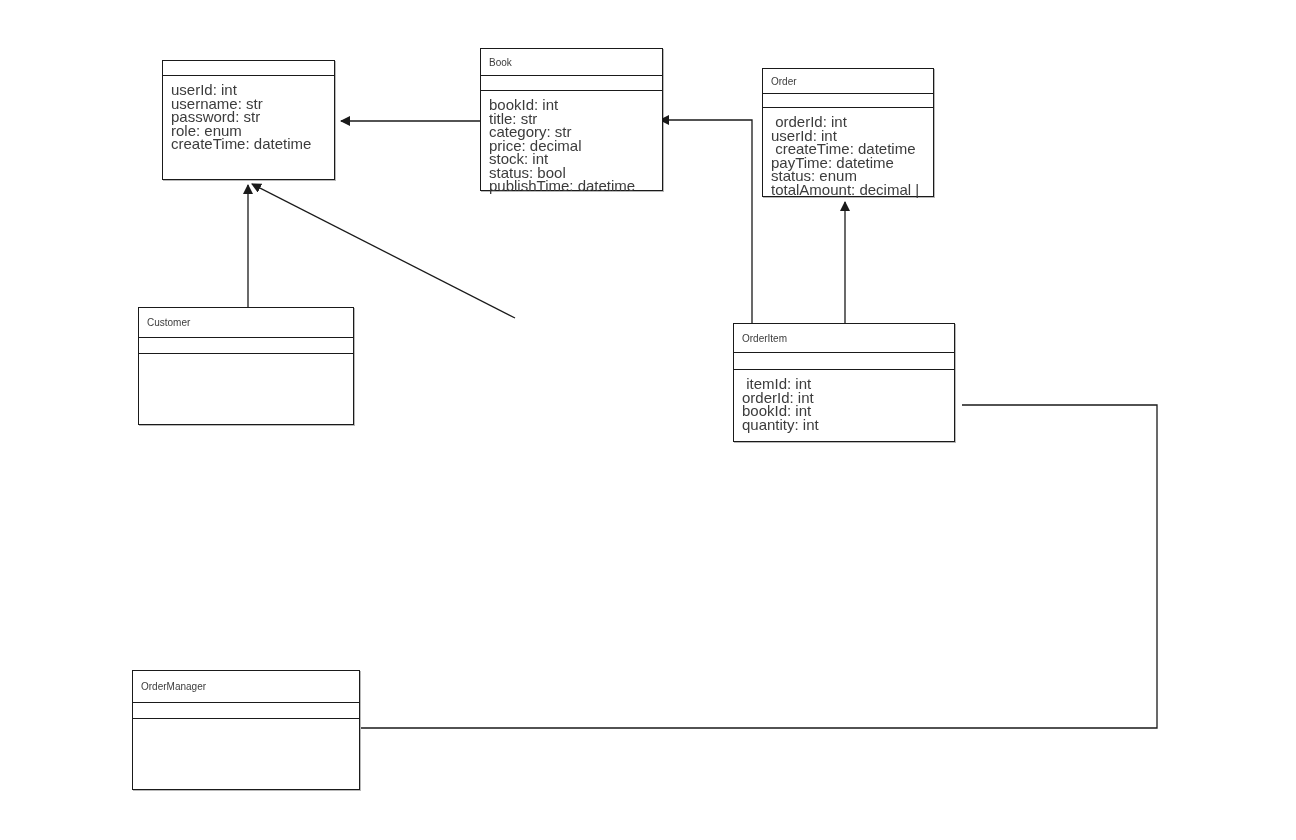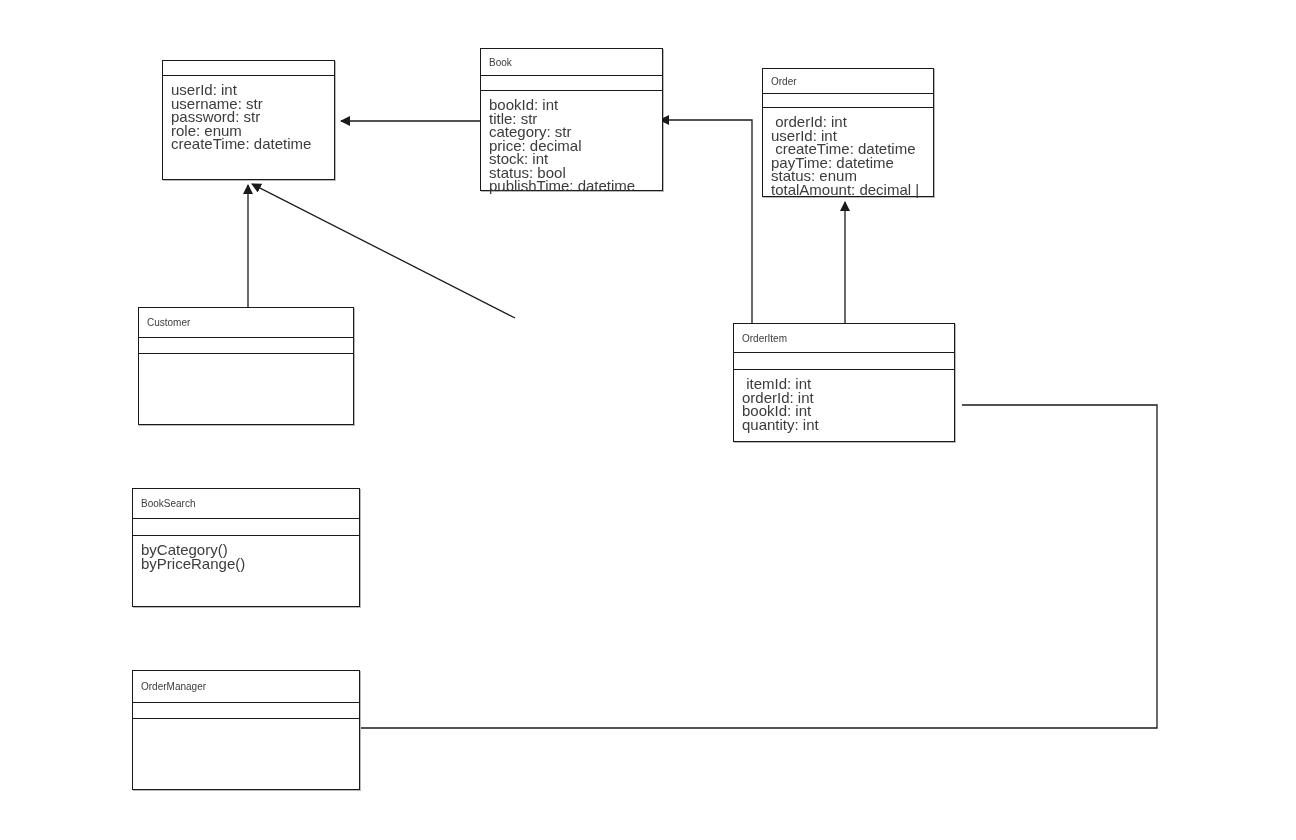--- a/index.html
+++ b/index.html
@@ -110,25 +110,19 @@
 
   <div class="uml-class" style="left:733px;top:323px;width:222px;height:119px">
     <div class="uml-title" style="height:29px">OrderItem</div>
     <div class="uml-empty" style="height:17px"></div>
     <div class="uml-body"> itemId: int
 orderId: int
 bookId: int
 quantity: int</div>
   </div>
 
-  <div class="uml-class" style="left:132px;top:488px;width:228px;height:119px">
-    <div class="uml-title" style="height:30px">BookSearch</div>
-    <div class="uml-empty" style="height:17px"></div>
-    <div class="uml-body">byCategory()
-byPriceRange()</div>
-  </div>
 
   <div class="uml-class" style="left:132px;top:670px;width:228px;height:120px">
     <div class="uml-title" style="height:32px">OrderManager</div>
     <div class="uml-empty" style="height:16px"></div>
   </div>
 
 </div>
 
 </body></html>

